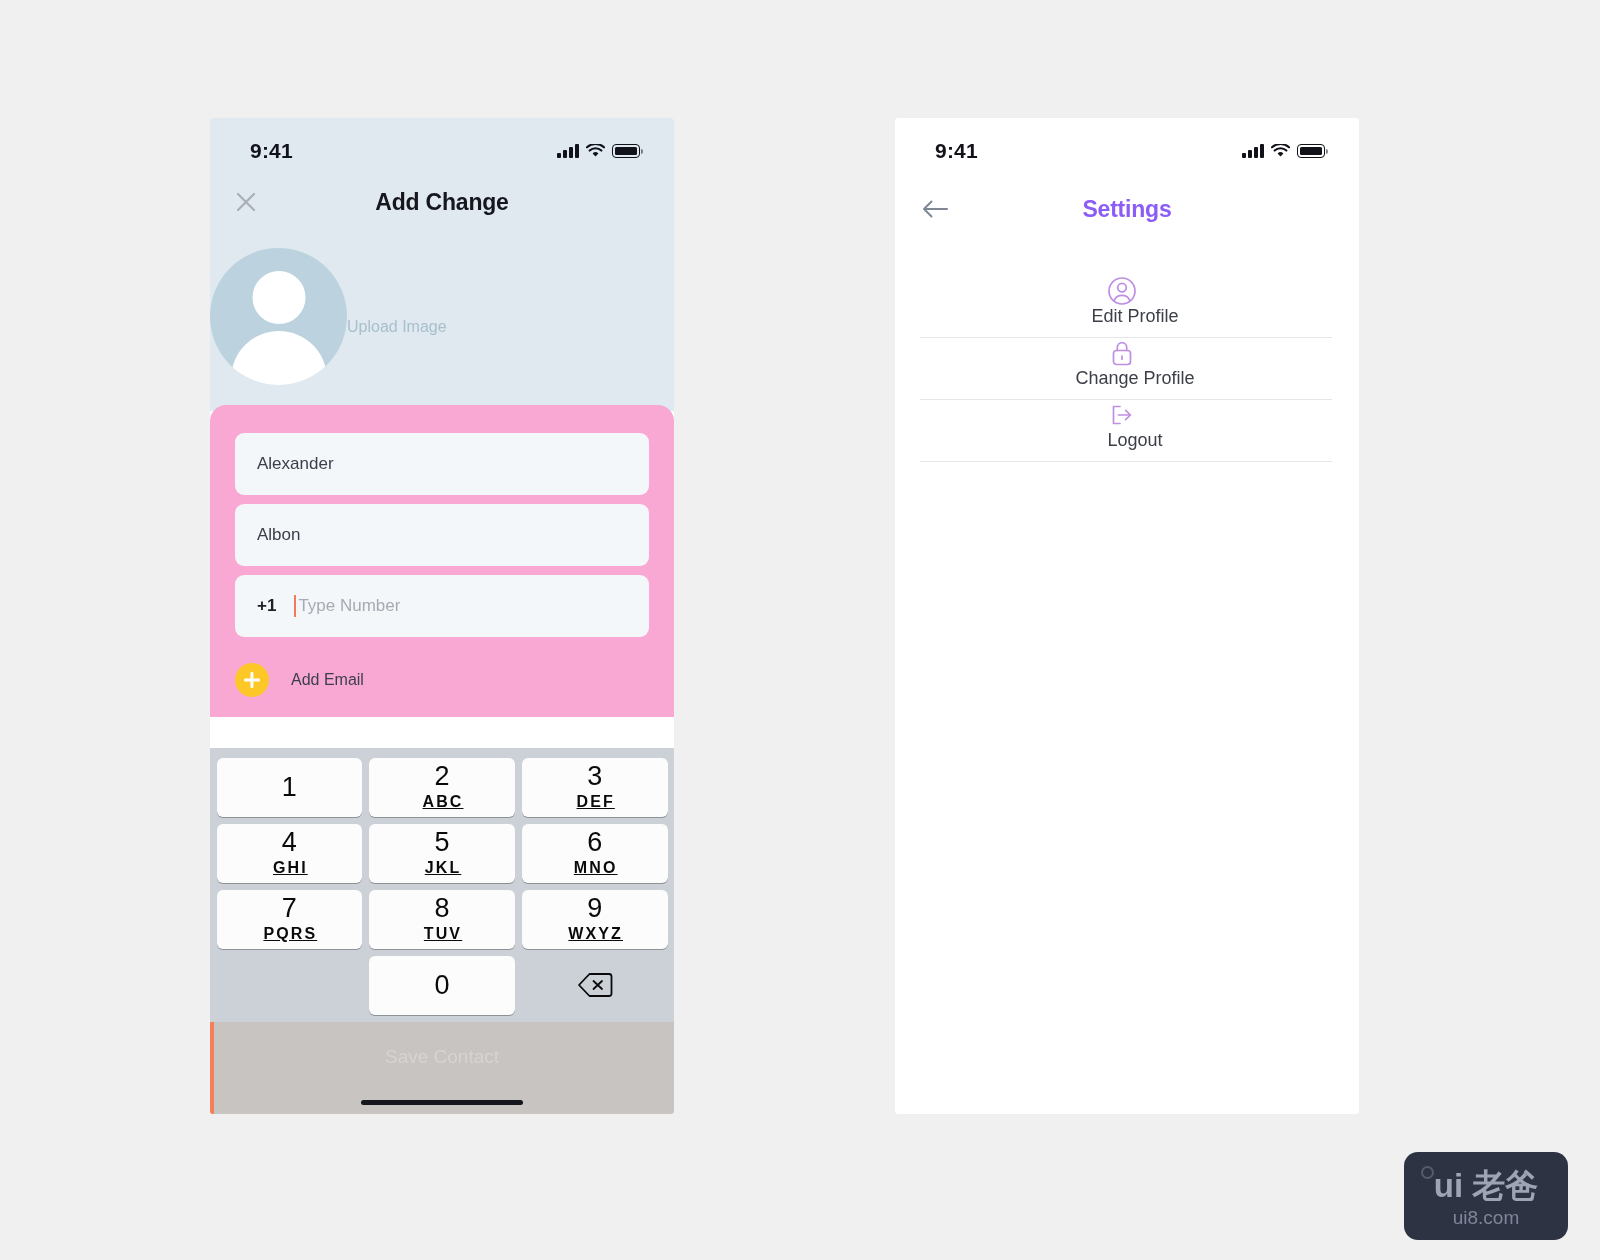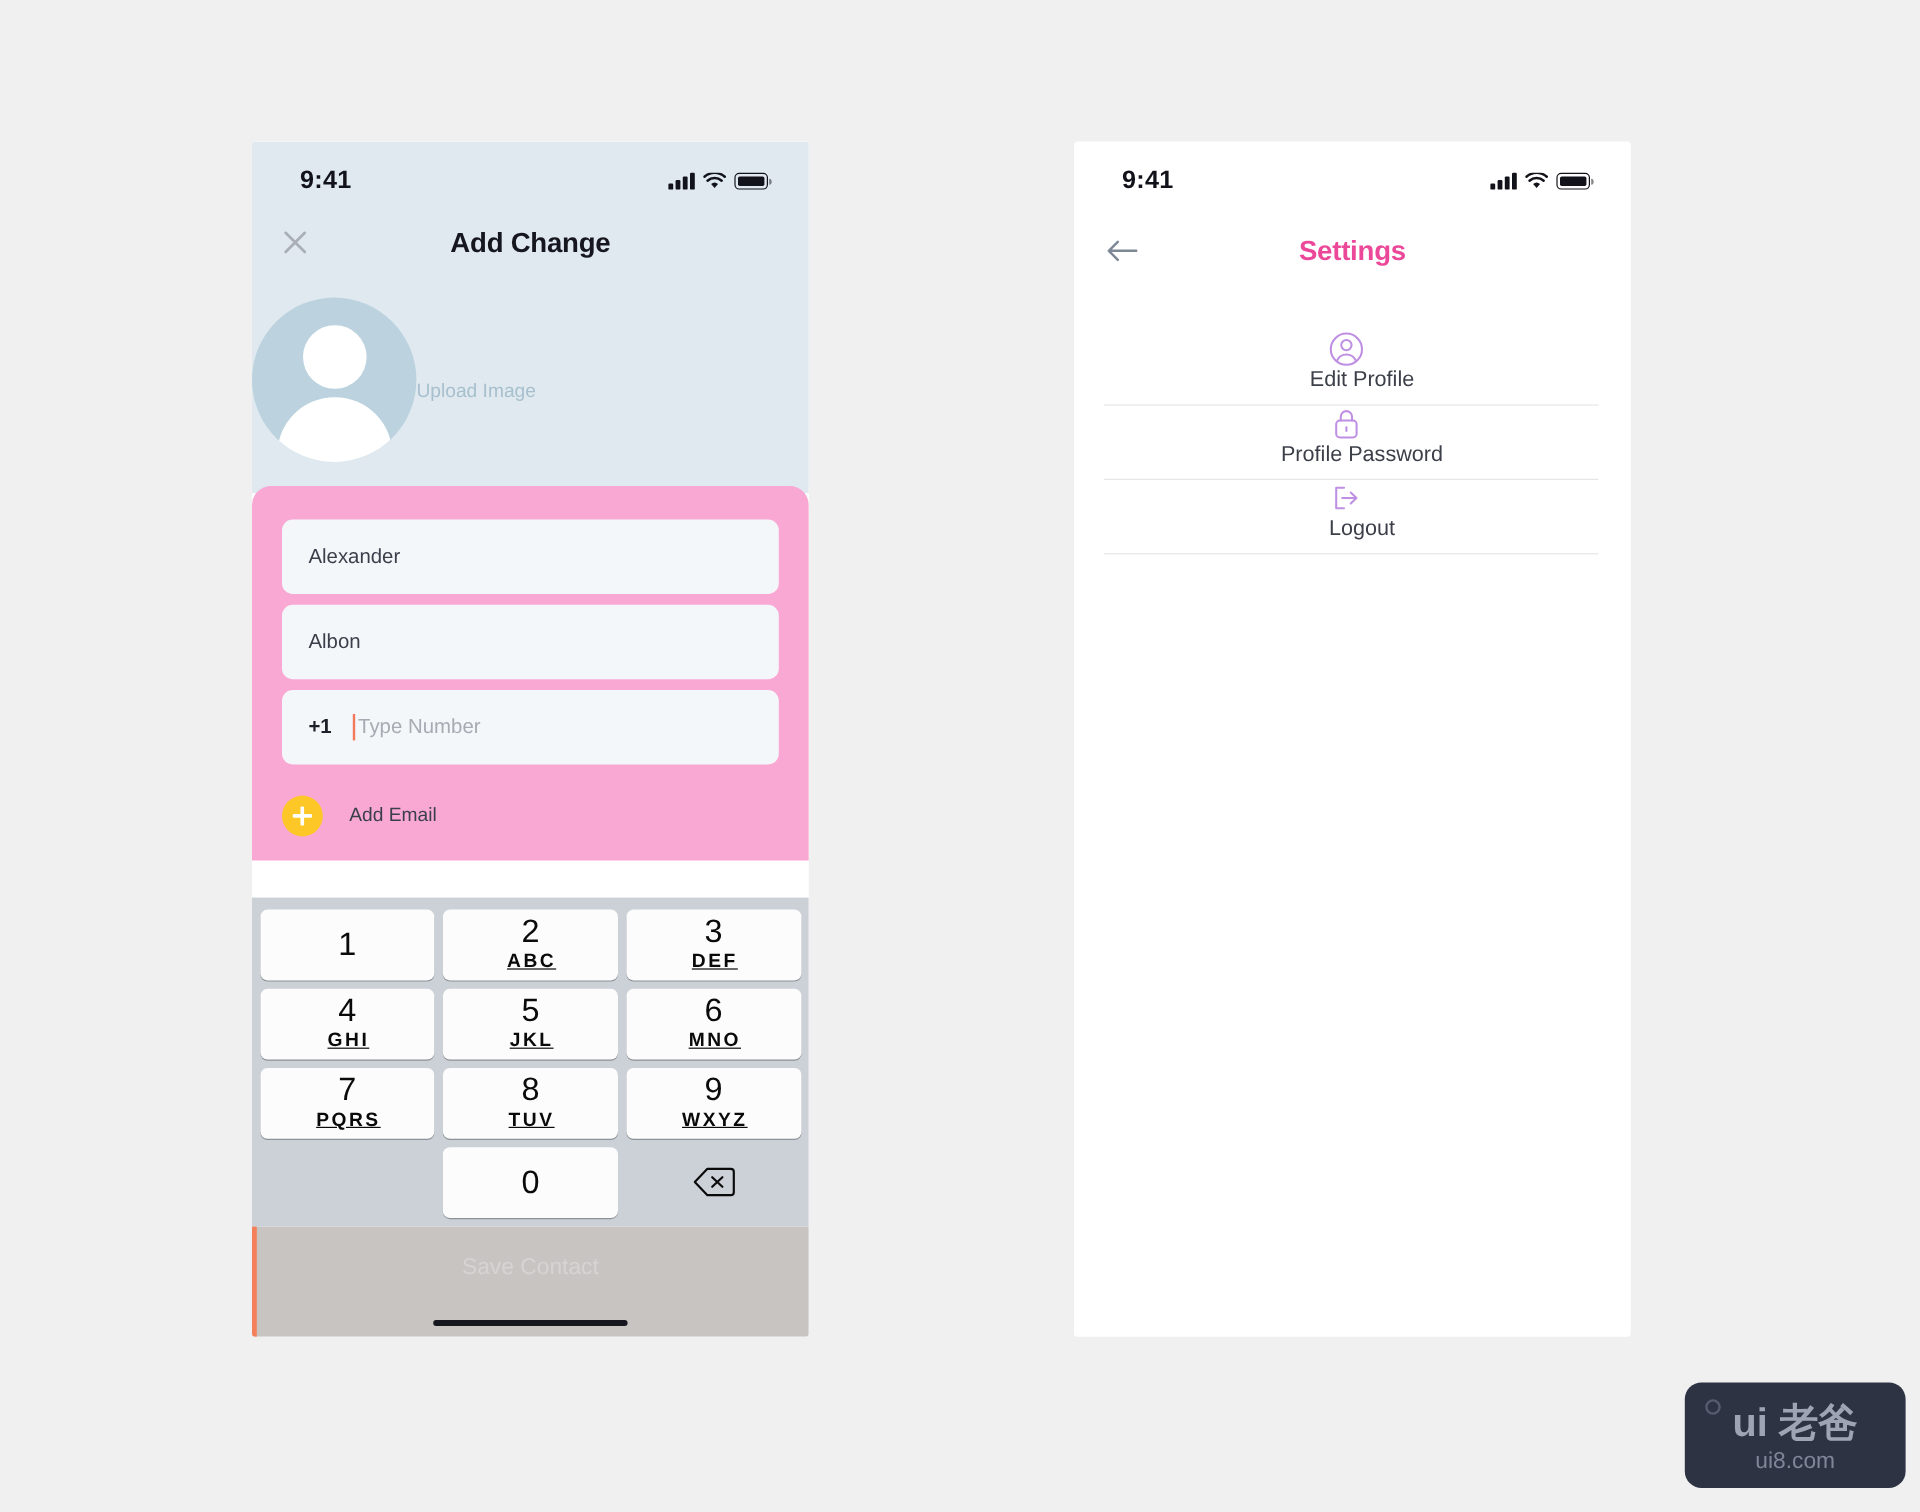--- a/index.html
+++ b/index.html
@@ -201,21 +201,21 @@
   .kp-row.last .key.blank { cursor: default; }
   .del-glyph { display: block; }
 
   
   .st-navbar {
     position: relative; height: 62px;
     display: flex; align-items: center; justify-content: center;
     margin-top: 4px;
   }
   .st-title {
-    font-size: 23px; font-weight: bold; color: #ec4899;
+    font-size: 23px; font-weight: bold; color: #8b5cf6;
     letter-spacing: -0.2px;
   }
   .back-btn {
     position: absolute; left: 24px; top: 50%; transform: translateY(-50%);
     width: 32px; height: 32px; cursor: pointer;
     display: flex; align-items: center; justify-content: center;
   }
   .st-list { margin-top: 36px; padding: 0 27px 0 0; }
   .st-item {
     display: flex; align-items: center;
@@ -231,21 +231,21 @@
     font-size: 18px; color: #3C3F48; margin-left: 18px;
   }
   .st-item .divider {
     position: absolute; left: 25px; right: 0; bottom: 0;
     height: 1px; background: #E6E6EA;
   }
 
   
   .watermark {
     position: absolute; left: 1404px; top: 1152px;
-    width: 184px; height: 88px;
+    width: 164px; height: 88px;
     background: #2E3344; border-radius: 14px;
     display: flex; align-items: center; justify-content: center;
     flex-direction: column;
   }
   .watermark .dot {
     position: absolute; left: 17px; top: 14px;
     width: 13px; height: 13px; border-radius: 50%;
     border: 2px solid #565C6E;
   }
   .wm-main {
@@ -437,21 +437,21 @@
       </div>
 
       <div class="st-item">
         <span class="st-icon">
           <svg width="30" height="30" viewBox="0 0 30 30">
             <rect x="6.5" y="12.5" width="17" height="14" rx="3" fill="none" stroke="#BE8FE3" stroke-width="1.7"></rect>
             <path d="M10.3 12.5 V9.3 a4.7 4.7 0 0 1 9.4 0 V12.5" fill="none" stroke="#BE8FE3" stroke-width="1.7" stroke-linecap="round"></path>
             <path d="M15 18 V21.2" stroke="#BE8FE3" stroke-width="1.7" stroke-linecap="round"></path>
           </svg>
         </span>
-        <span class="st-label">Profile Password</span>
+        <span class="st-label">Change Profile</span>
         <span class="divider"></span>
       </div>
 
       <div class="st-item">
         <span class="st-icon">
           <svg width="30" height="30" viewBox="0 0 30 30">
             <path d="M13 6.5 H6.5 V23.5 H13" fill="none" stroke="#BE8FE3" stroke-width="1.7" stroke-linecap="round" stroke-linejoin="round"></path>
             <path d="M11.5 15 H23" fill="none" stroke="#BE8FE3" stroke-width="1.7" stroke-linecap="round"></path>
             <path d="M18.6 10.4 L23.4 15 L18.6 19.6" fill="none" stroke="#BE8FE3" stroke-width="1.7" stroke-linecap="round" stroke-linejoin="round"></path>
           </svg>

